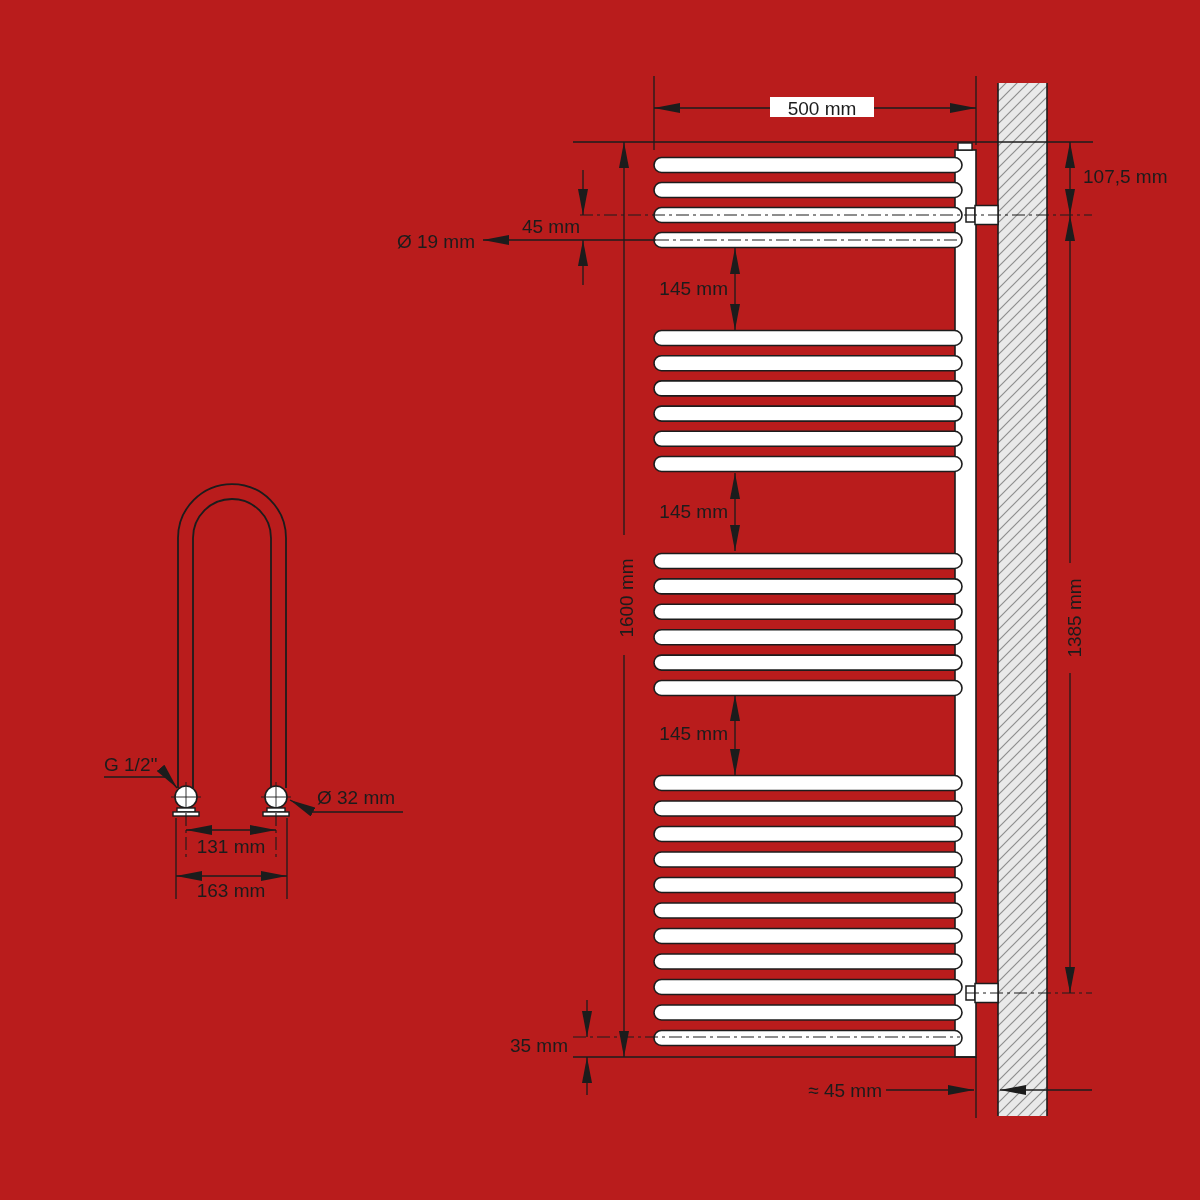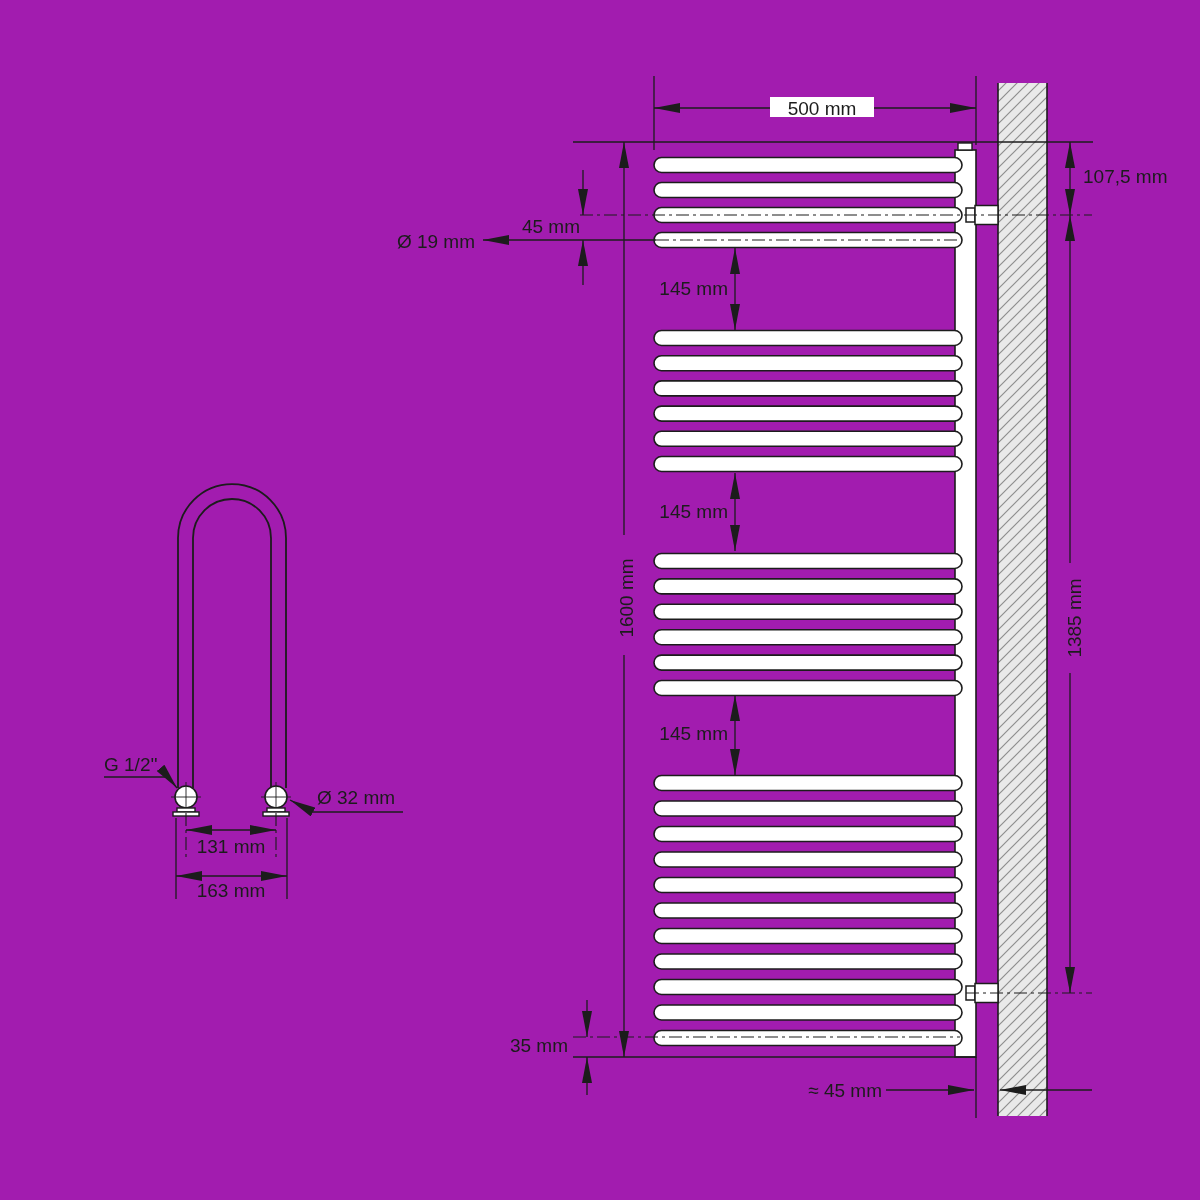--- a/index.html
+++ b/index.html
@@ -1,16 +1,16 @@
 <!DOCTYPE html>
 <html><head>
 <meta charset="utf-8">
 <style>
   html, body { margin: 0; padding: 0; background: #ffffff; }
-  .canvas { width: 1200px; height: 1200px; position: relative; background: #a21caf; }
+  .canvas { width: 1200px; height: 1200px; position: relative; background: #b91c1c; }
   svg { display: block; }
   text {
     font-family: "Liberation Sans", "DejaVu Sans", sans-serif;
     font-size: 19px;
     fill: #1c1c1c;
   }
 </style>
 </head>
 <body>
 

